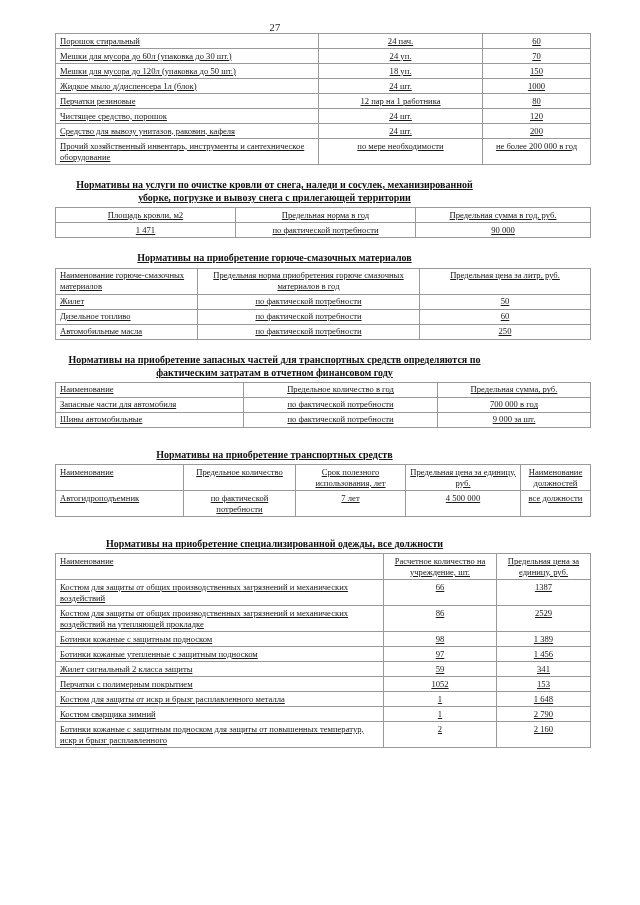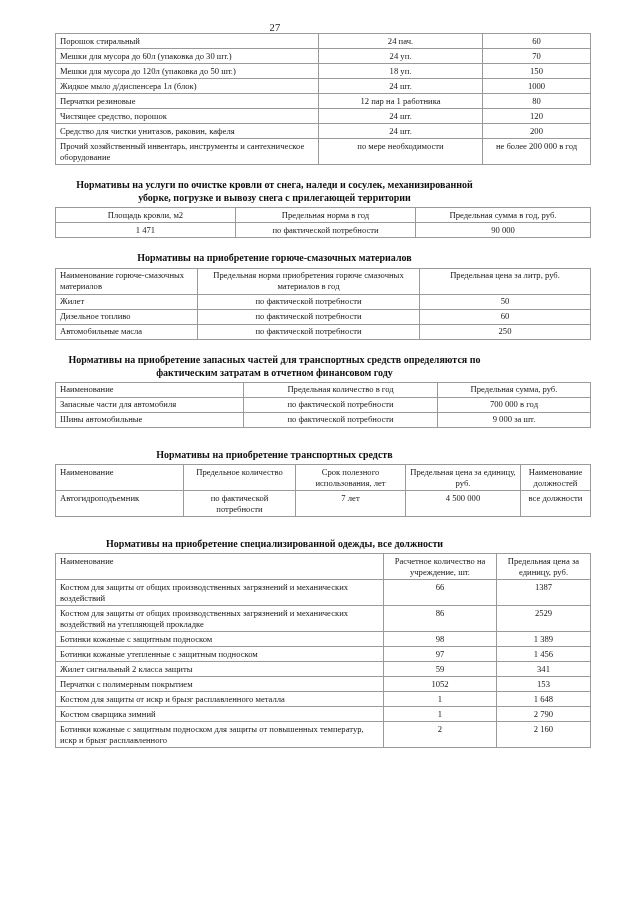--- a/index.html
+++ b/index.html
@@ -24,20 +24,21 @@
   }
   .page-number {
     text-align: center;
     font-size: 10.5px;
     padding-top: 22px;
     color: #1d1d1d;
     letter-spacing: 0.2px;
   }
   .content {
     padding: 0 56px 0 55px;
+    text-decoration: underline;
   }
   .section {
     margin: 0;
   }
   .section-title {
     font-weight: bold;
     font-size: 10px;
     text-align: center;
     line-height: 1.32;
     margin: 0;
@@ -104,21 +105,21 @@
                 <td class="l">Перчатки резиновые</td>
                 <td class="c">12 пар на 1 работника</td>
                 <td class="c">80</td>
               </tr>
               <tr>
                 <td class="l">Чистящее средство, порошок</td>
                 <td class="c">24 шт.</td>
                 <td class="c">120</td>
               </tr>
               <tr>
-                <td class="l">Средство для чистки унитазов, раковин, кафеля</td>
+                <td class="l">Средство для вывозу унитазов, раковин, кафеля</td>
                 <td class="c">24 шт.</td>
                 <td class="c">200</td>
               </tr>
               <tr>
                 <td class="l">Прочий хозяйственный инвентарь, инструменты и сантехническое оборудование</td>
                 <td class="c">по мере необходимости</td>
                 <td class="c">не более 200 000 в год</td>
               </tr>
             </tbody>
           </table>
@@ -184,21 +185,21 @@
           <div class="section-title">Нормативы на приобретение запасных частей для транспортных средств определяются по фактическим затратам в отчетном финансовом году</div>
           <table class="doc">
             <colgroup>
               <col style="width: 188px;">
               <col style="width: 194px;">
               <col style="width: 153px;">
             </colgroup>
             <tbody>
               <tr>
                 <td class="l">Наименование</td>
-                <td class="c">Предельная количество в год</td>
+                <td class="c">Предельное количество в год</td>
                 <td class="c">Предельная сумма, руб.</td>
               </tr>
               <tr>
                 <td class="l">Запасные части для автомобиля</td>
                 <td class="c">по фактической потребности</td>
                 <td class="c">700 000 в год</td>
               </tr>
               <tr>
                 <td class="l">Шины автомобильные</td>
                 <td class="c">по фактической потребности</td>

